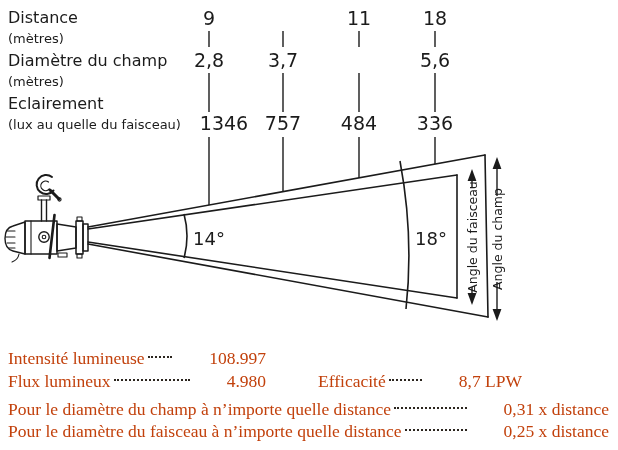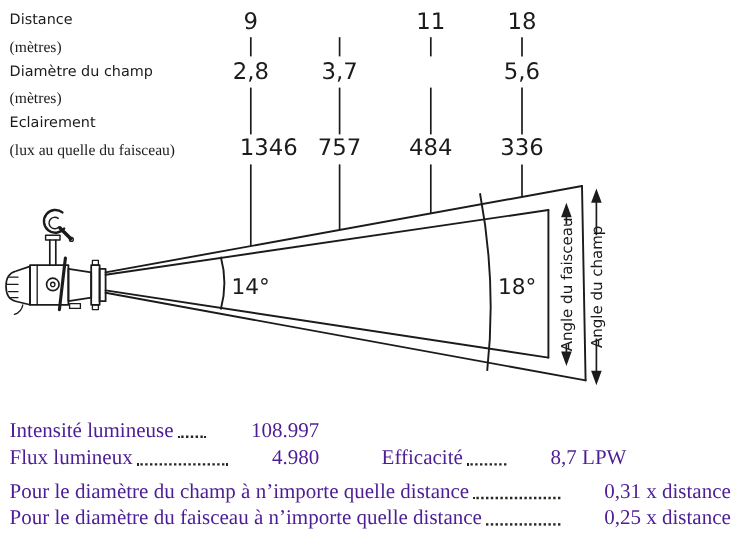--- a/index.html
+++ b/index.html
@@ -1,23 +1,23 @@
 <!DOCTYPE html>
 <html><head>
 <meta charset="utf-8">
 <style>
   html,body{margin:0;padding:0;background:#ffffff;}
   .sheet{position:relative;width:618px;height:450px;background:#ffffff;overflow:hidden;
          font-family:"DejaVu Sans",sans-serif;color:#1b1b1b;}
   .layer{position:absolute;left:0;top:0;width:618px;height:450px;}
-  .hl{position:absolute;left:8px;font-size:12px;line-height:1;white-space:nowrap;}
-  .hs{position:absolute;left:8px;font-size:13px;line-height:1;white-space:nowrap;font-family:Liberation Serif, serif;}
+  .hl{position:absolute;left:8px;font-size:16px;line-height:1;white-space:nowrap;}
+  .hs{position:absolute;left:8px;font-size:13px;line-height:1;white-space:nowrap;}
   .num{position:absolute;width:84px;text-align:center;font-size:19px;line-height:1;}
-  .statrow{position:absolute;display:flex;align-items:flex-end;
-           font-family:"Liberation Serif",serif;font-size:17.5px;color:#4c1d95;}
+  .statrow{position:absolute;display:flex;align-items:center;
+           font-family:"Liberation Serif",serif;font-size:17.5px;color:#c2410c;}
   .statrow .lbl{white-space:nowrap;}
   .statrow .val{white-space:nowrap;margin-left:35px;}
   .lead{flex:1 1 auto;min-width:12px;border-bottom:2.3px dotted #2b251e;margin:0 2px 4px 3px;}
   svg text{fill:#1b1b1b;font-family:"DejaVu Sans",sans-serif;}
 </style>
 </head>
 <body>
 
 <div class="sheet">
 

